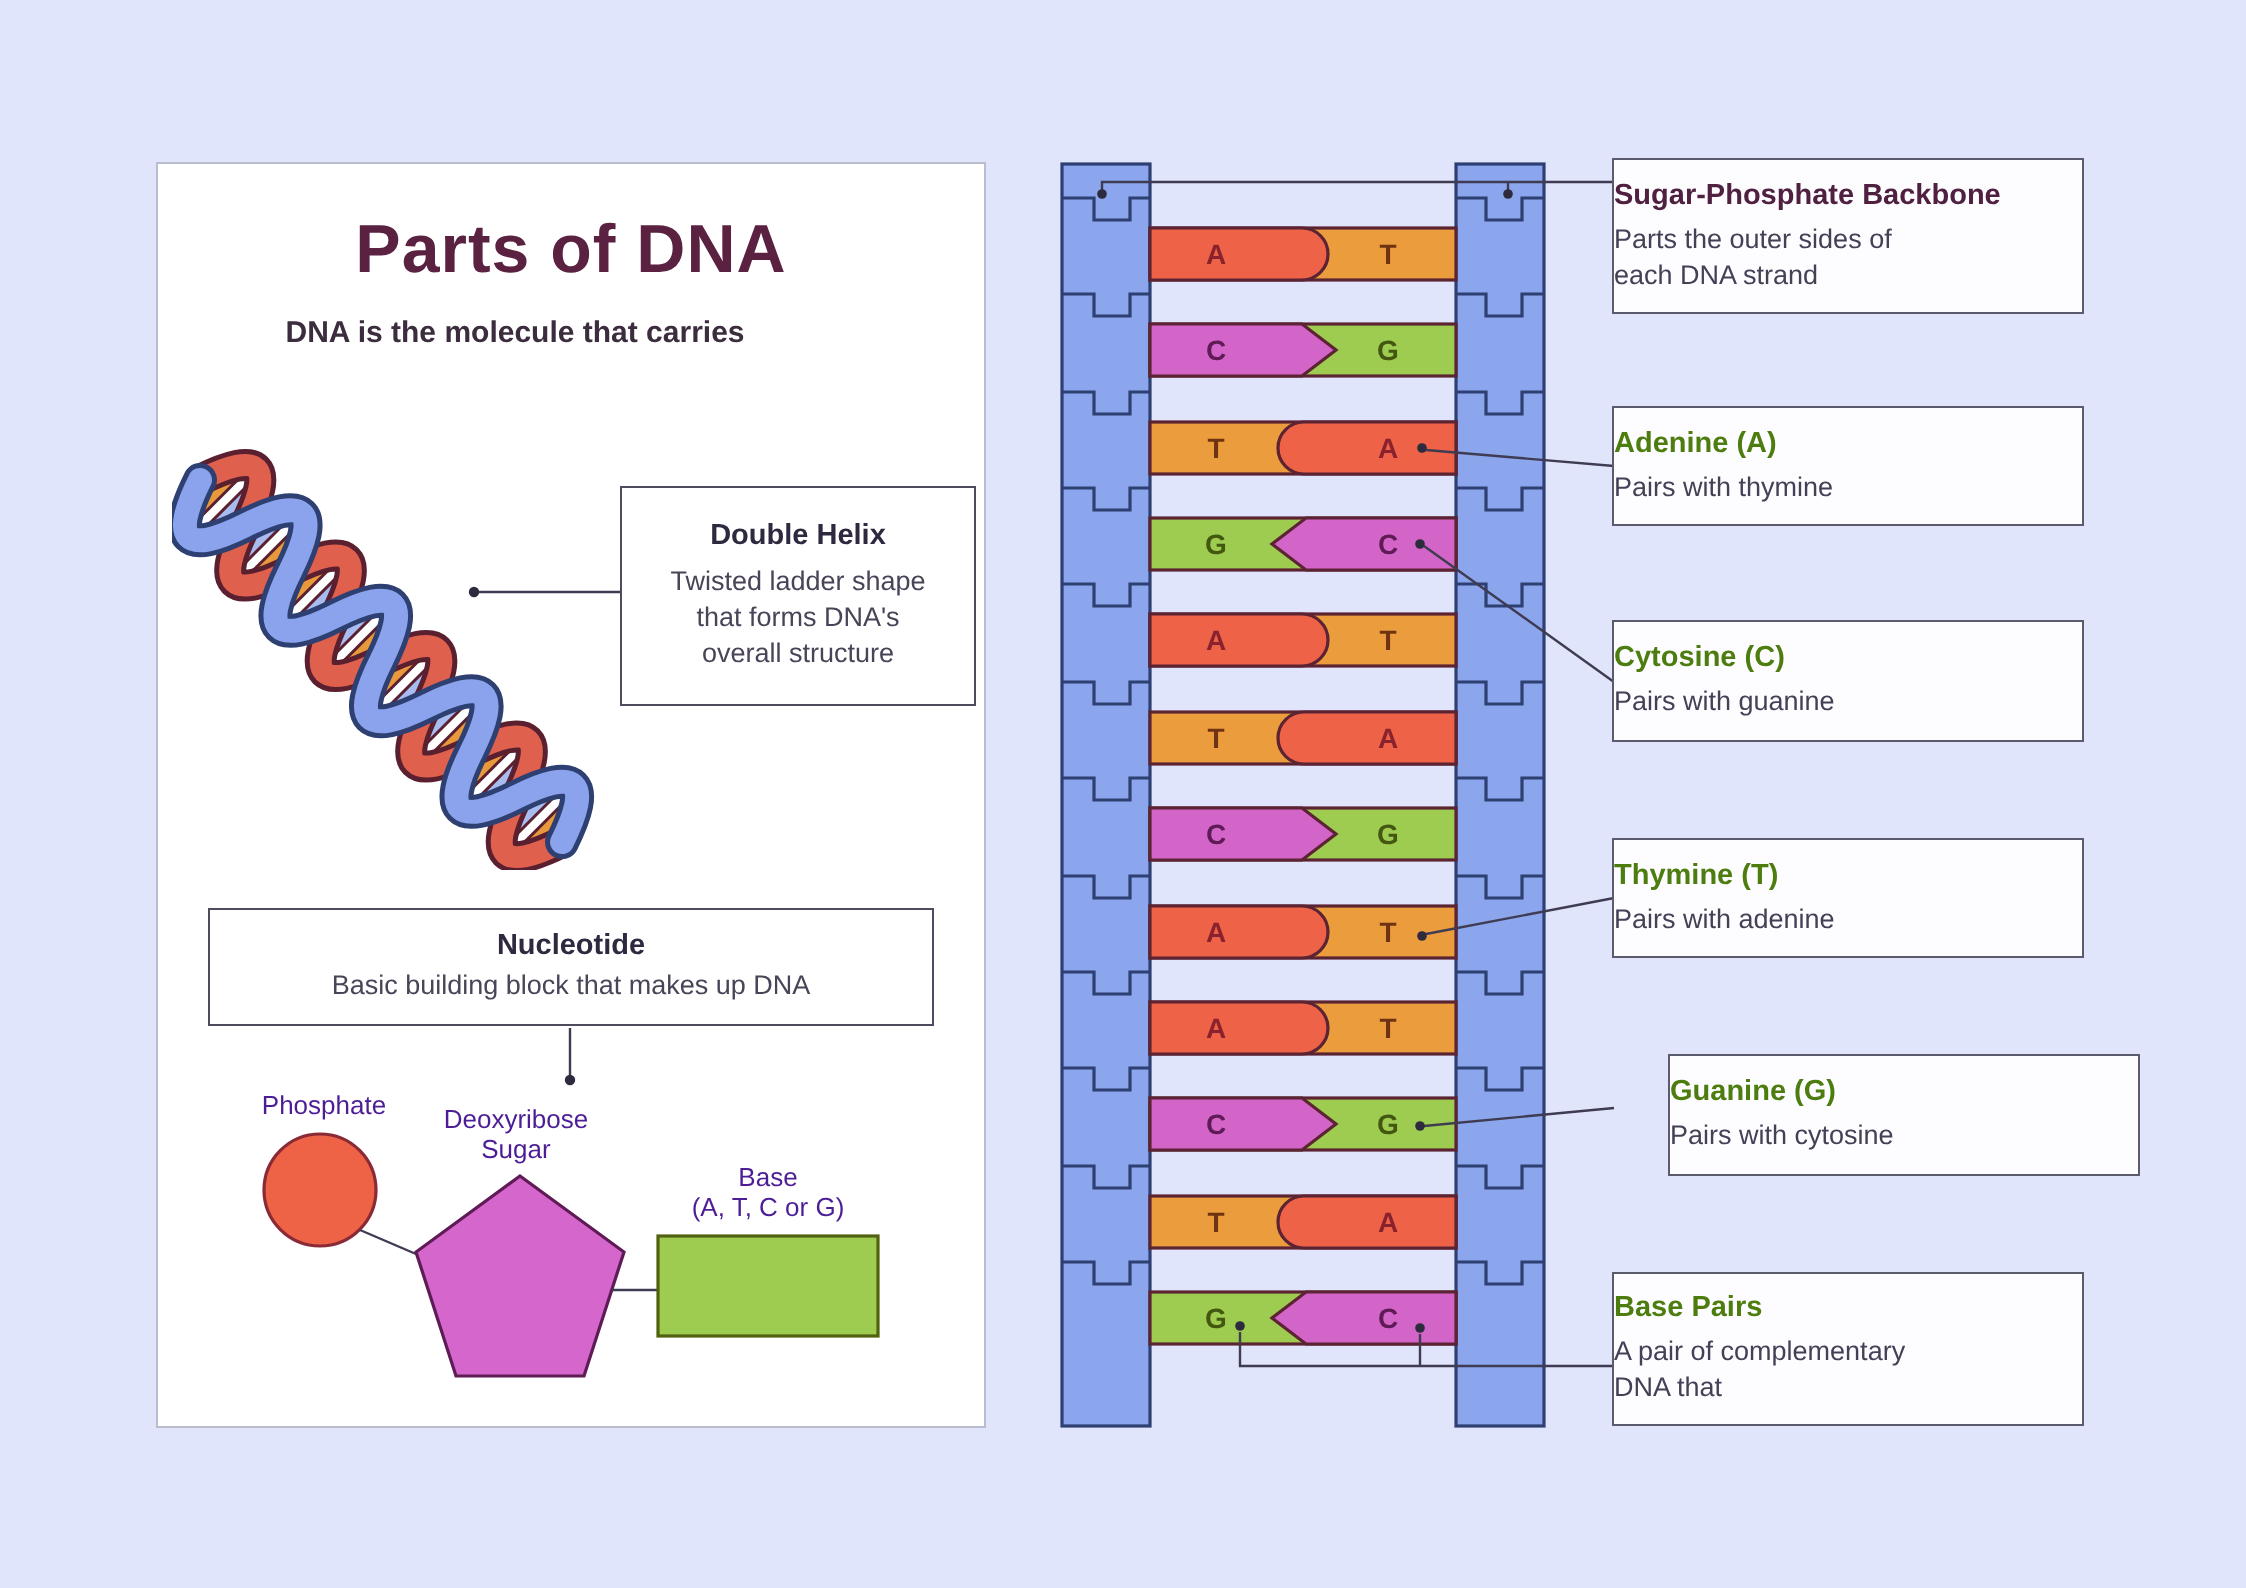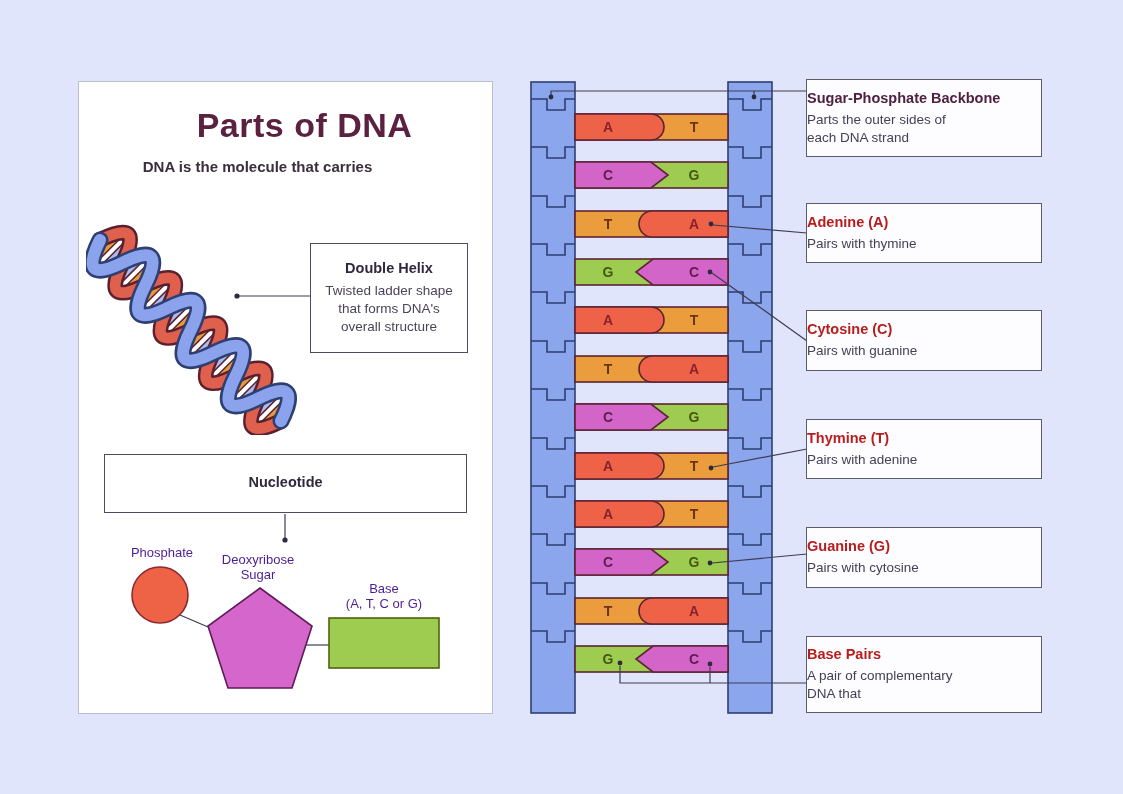--- a/index.html
+++ b/index.html
@@ -10,47 +10,47 @@
     -webkit-font-smoothing:antialiased;
   }
   .abs{position:absolute;}
   
   .card{
     left:78px;top:81px;width:415px;height:633px;
     background:#ffffff;border:1px solid #b9bdce;box-sizing:border-box;
   }
   .main-title{
     left:78px;top:106px;width:415px;text-align:center;
-    font-size:34px;font-weight:700;color:#5b2141;letter-spacing:.5px;padding-left:19px;
+    font-size:34px;font-weight:700;color:#5b2141;letter-spacing:.5px;
   }
   .subtitle{
     left:78px;top:157px;width:359px;text-align:center;
     font-size:15px;font-weight:700;color:#3b2c3e;line-height:19px;
   }
   
   .inner-box{
     background:#ffffff;border:1px solid #4c4c5e;box-sizing:border-box;
     display:flex;flex-direction:column;justify-content:center;align-items:center;
     text-align:center;
   }
   .inner-box .bx-title{font-size:14.5px;font-weight:700;color:#2f2940;margin-bottom:6px;}
   .inner-box .bx-line{font-size:13.5px;color:#4a4458;line-height:18px;}
-  .dh-box{left:310px;top:243px;width:158px;height:110px;}
+  .dh-box{left:310px;top:243px;width:178px;height:110px;}
   .nt-box{left:104px;top:454px;width:363px;height:59px;justify-content:center;}
   
   .part-label{
     font-size:13px;color:#4c1d95;text-align:center;line-height:15px;
   }
   
   .rbox{
     left:806px;width:236px;background:#fdfdff;border:1px solid #5b5b6e;
     box-sizing:border-box;display:flex;flex-direction:column;justify-content:center;
     align-items:flex-start;text-align:center;
   }
-  .rbox .r-title{font-size:14.5px;font-weight:700;color:#b91c1c;margin-bottom:5px;}
+  .rbox .r-title{font-size:14.5px;font-weight:700;color:#4d7c0f;margin-bottom:5px;}
   .rbox.maroon .r-title{color:#4f2040;}
   .rbox .r-line{font-size:13.5px;color:#434156;line-height:18px;}
   svg{display:block;}
   .overlay{pointer-events:none;}
 </style>
 </head>
 <body>
 
 <div class="abs card"></div>
 
@@ -111,20 +111,21 @@
 
 <div class="abs inner-box dh-box">
   <div class="bx-title">Double Helix</div>
   <div class="bx-line">Twisted ladder shape</div>
   <div class="bx-line">that forms DNA's</div>
   <div class="bx-line">overall structure</div>
 </div>
 
 <div class="abs inner-box nt-box">
   <div class="bx-title" style="margin-bottom:3px;">Nucleotide</div>
+  <div class="bx-line">Basic building block that makes up DNA</div>
 </div>
 
 <div class="abs part-label" style="left:117px;top:545px;width:90px;">Phosphate</div>
 <div class="abs part-label" style="left:208px;top:552px;width:100px;">
   <div>Deoxyribose</div>
   <div>Sugar</div>
 </div>
 <div class="abs part-label" style="left:334px;top:581px;width:100px;">
   <div>Base</div>
   <div>(A, T, C or G)</div>
@@ -286,21 +287,21 @@
   <div class="r-line">Pairs with thymine</div>
 </div>
 <div class="abs rbox" style="top:310px;height:61px;">
   <div class="r-title">Cytosine (C)</div>
   <div class="r-line">Pairs with guanine</div>
 </div>
 <div class="abs rbox" style="top:419px;height:60px;">
   <div class="r-title">Thymine (T)</div>
   <div class="r-line">Pairs with adenine</div>
 </div>
-<div class="abs rbox" style="top:527px;height:61px;">
+<div class="abs rbox" style="top:527px;height:61px;margin-left:28px;">
   <div class="r-title">Guanine (G)</div>
   <div class="r-line">Pairs with cytosine</div>
 </div>
 <div class="abs rbox" style="top:636px;height:77px;">
   <div class="r-title">Base Pairs</div>
   <div class="r-line">A pair of complementary</div>
   <div class="r-line">DNA that</div>
 </div>
 
 </body></html>

